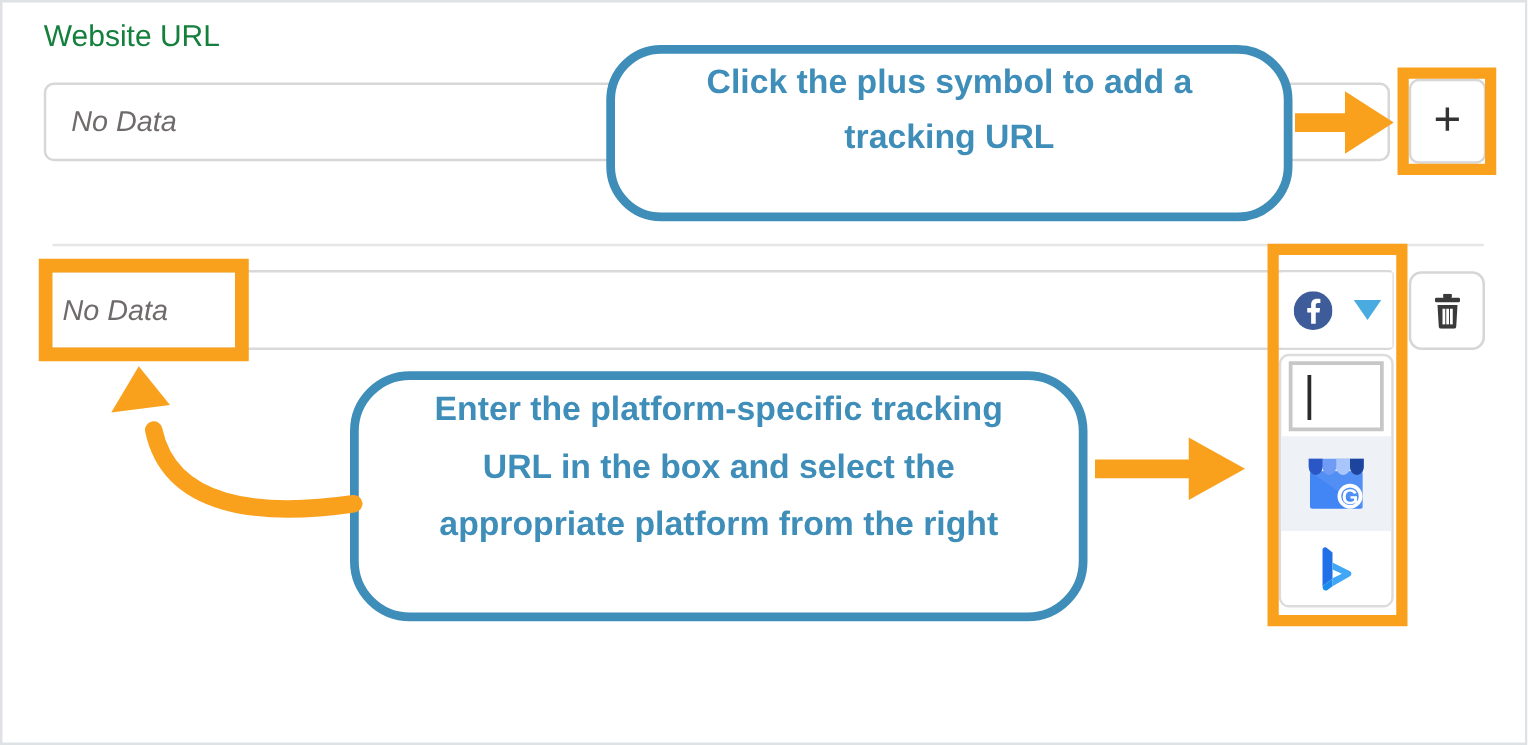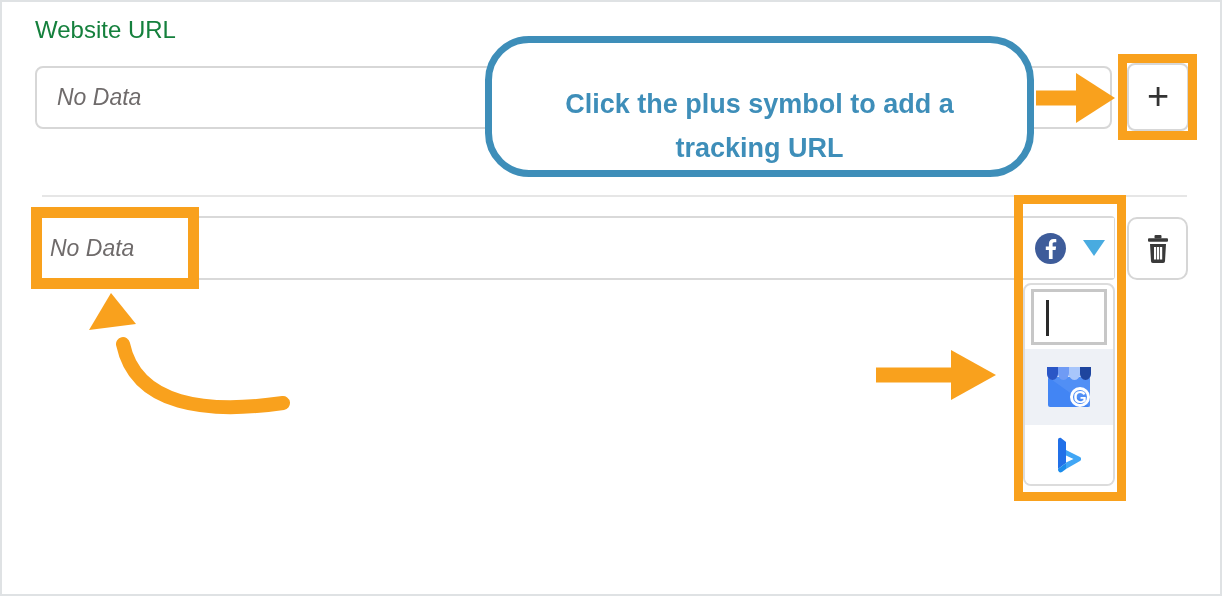--- a/index.html
+++ b/index.html
@@ -27,21 +27,21 @@
   .dd-gmb{top:64px;height:76px;background:#eef1f6;}
   .dd-bing{top:140px;height:61px;background:#fff;}
 
   
   .hl{position:absolute;border:9px solid #F9A11D;background:transparent;pointer-events:none;}
   .hl-plus{left:1116px;top:52px;width:79px;height:86px;}
   .hl-nodata{left:29px;top:205px;width:168px;height:82px;border-width:11px;}
   .hl-platform{left:1012px;top:193px;width:112px;height:306px;}
 
   
-  .bubble{position:absolute;background:#fff;border:7px solid #3E8EB9;color:#3E8EB9;font-weight:600;text-align:center;display:flex;align-items:flex-end;justify-content:center;}
+  .bubble{position:absolute;background:#fff;border:7px solid #3E8EB9;color:#3E8EB9;font-weight:600;text-align:center;display:flex;align-items:flex-start;justify-content:center;}
   .bubble-top{left:483px;top:34px;width:549px;height:141px;border-radius:44px;font-size:27px;line-height:44px;padding:0 58px;}
   .bubble-bottom{left:278px;top:295px;width:590px;height:200px;border-radius:48px;font-size:27px;line-height:46px;padding:0 36px;}
 
   .arrows{position:absolute;left:0;top:0;width:1222px;height:596px;pointer-events:none;}
 </style>
 </head>
 <body>
 
 <div class="stage">
 
@@ -109,20 +109,23 @@
     </div>
   </div>
 
   <div class="hl hl-plus"></div>
   <div class="hl hl-nodata"></div>
   <div class="hl hl-platform"></div>
 
   <div class="bubble bubble-top">
     <span>Click the plus symbol to add a tracking URL</span>
   </div>
+  <div class="bubble bubble-bottom">
+    <span>Enter the platform-specific tracking URL in the box and select the appropriate platform from the right</span>
+  </div>
 
   <svg class="arrows" viewBox="0 0 1222 596">
     <g>
       <line x1="1034" y1="96" x2="1078" y2="96" stroke="#F9A11D" stroke-width="15"></line>
       <polygon points="1074,71 1113,96 1074,121" fill="#F9A11D"></polygon>
     </g>
     <g>
       <line x1="874" y1="373" x2="953" y2="373" stroke="#F9A11D" stroke-width="15"></line>
       <polygon points="949,348 994,373 949,398" fill="#F9A11D"></polygon>
     </g>

